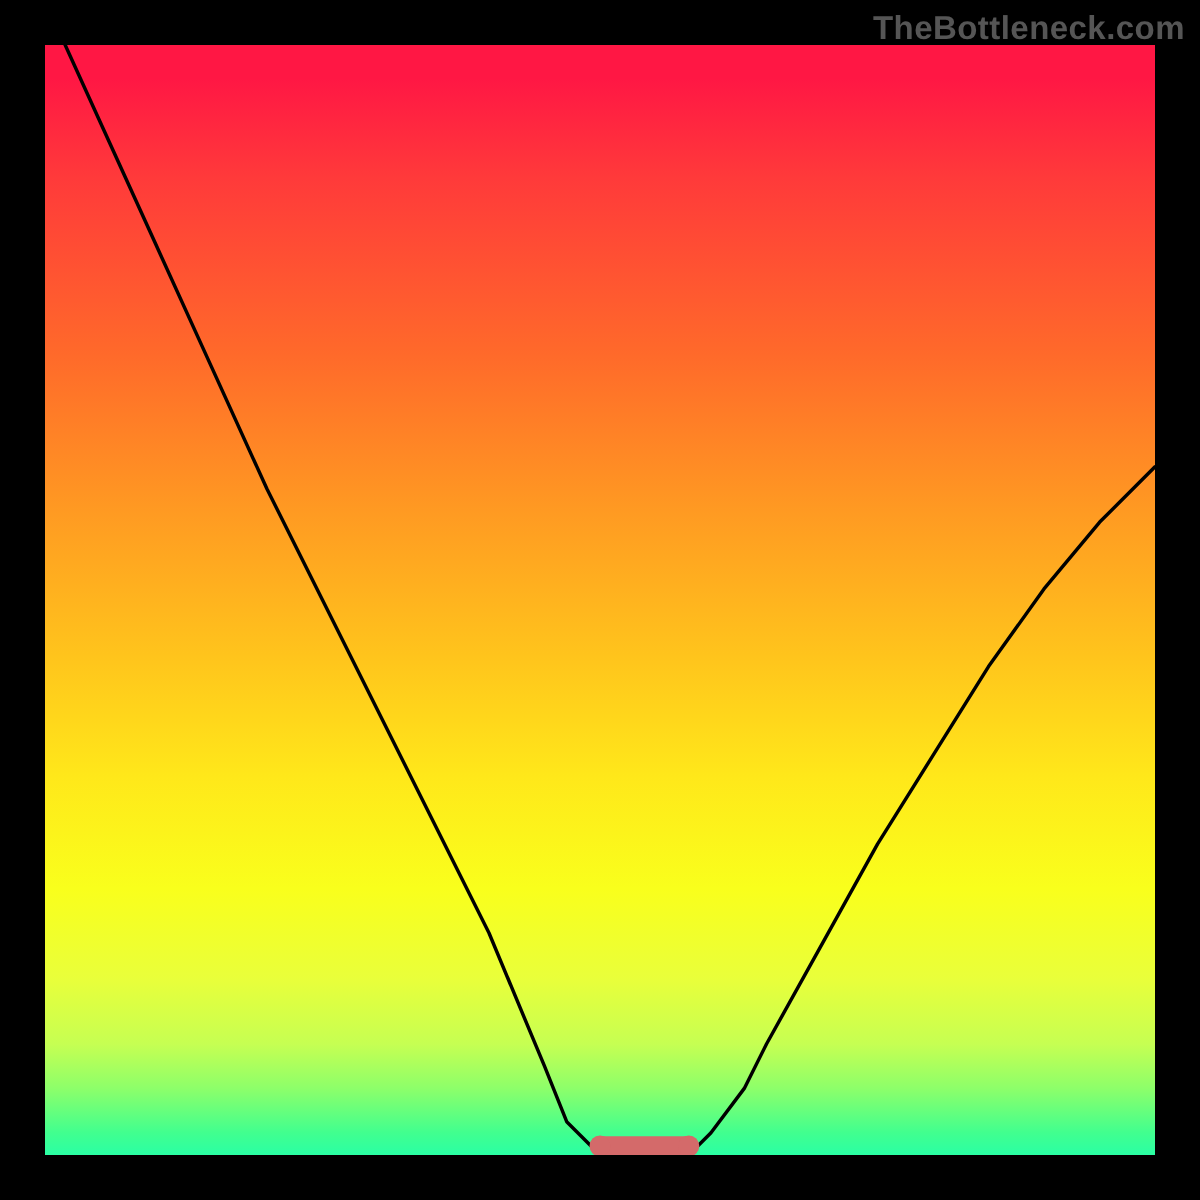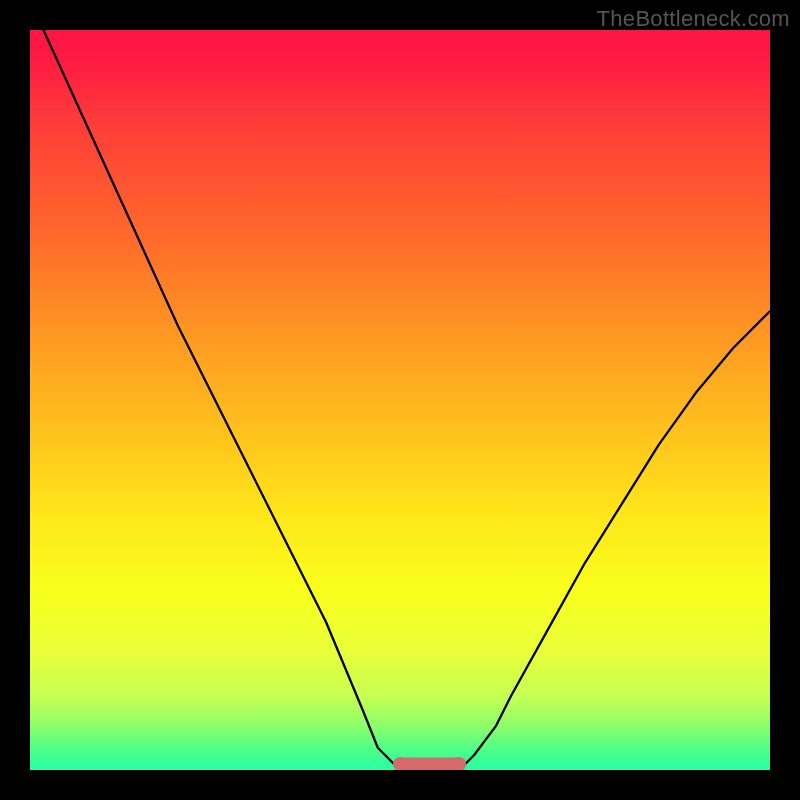--- a/index.html
+++ b/index.html
@@ -16,21 +16,21 @@
     width: 800px;
     height: 800px;
     background: #000;
   }
   .watermark {
     position: absolute;
     top: 6px;
     right: 10px;
     color: #555;
     font-size: 22px;
-    font-weight: 400;
+    font-weight: 700;
     letter-spacing: 0.3px;
     z-index: 5;
     user-select: none;
     text-align: center;
   }
   .plot-wrap {
     position: absolute;
     left: 30px;
     right: 30px;
     top: 30px;

